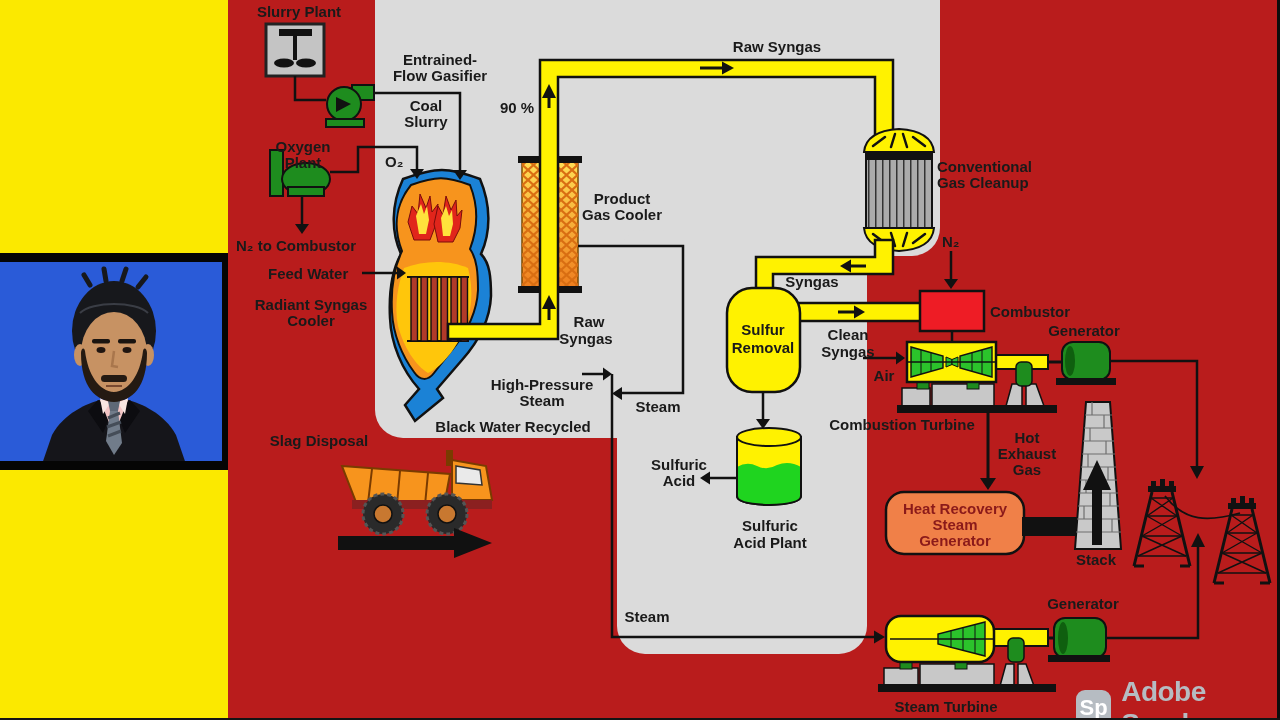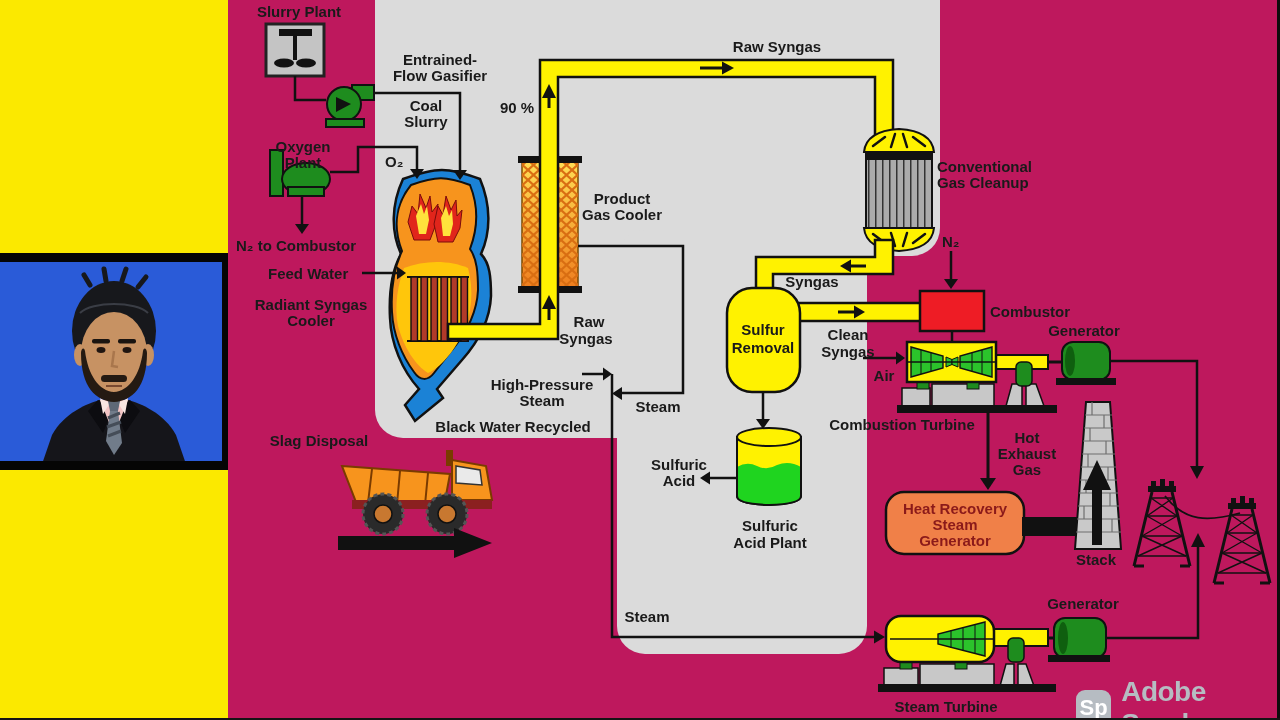--- a/index.html
+++ b/index.html
@@ -1,16 +1,16 @@
 <!DOCTYPE html>
 <html><head>
 <meta charset="utf-8">
 <style>
   html,body{margin:0;padding:0;background:#fff;}
-  .stage{position:relative;width:1280px;height:720px;background:#be185d;overflow:hidden;
+  .stage{position:relative;width:1280px;height:720px;background:#b91c1c;overflow:hidden;
          font-family:"Liberation Sans",sans-serif;}
   .yellow-band{position:absolute;left:0;top:0;width:228px;height:720px;background:#FBE900;}
   .photo{position:absolute;left:0;top:253px;width:228px;height:217px;}
   .diagram{position:absolute;left:228px;top:0;width:1052px;height:720px;}
   .right-edge{position:absolute;left:1277px;top:0;width:3px;height:720px;background:#0d0d0d;}
   .bottom-edge{position:absolute;left:0;top:718px;width:1280px;height:2px;background:#141414;}
   .watermark{position:absolute;left:1076px;top:676px;display:flex;align-items:center;gap:10px;}
   .wm-badge{width:37px;height:37px;background:#b6bcc2;border-radius:9px;color:#ffffff;
             display:flex;align-items:center;justify-content:center;
             font:700 22px "Liberation Sans",sans-serif;}

